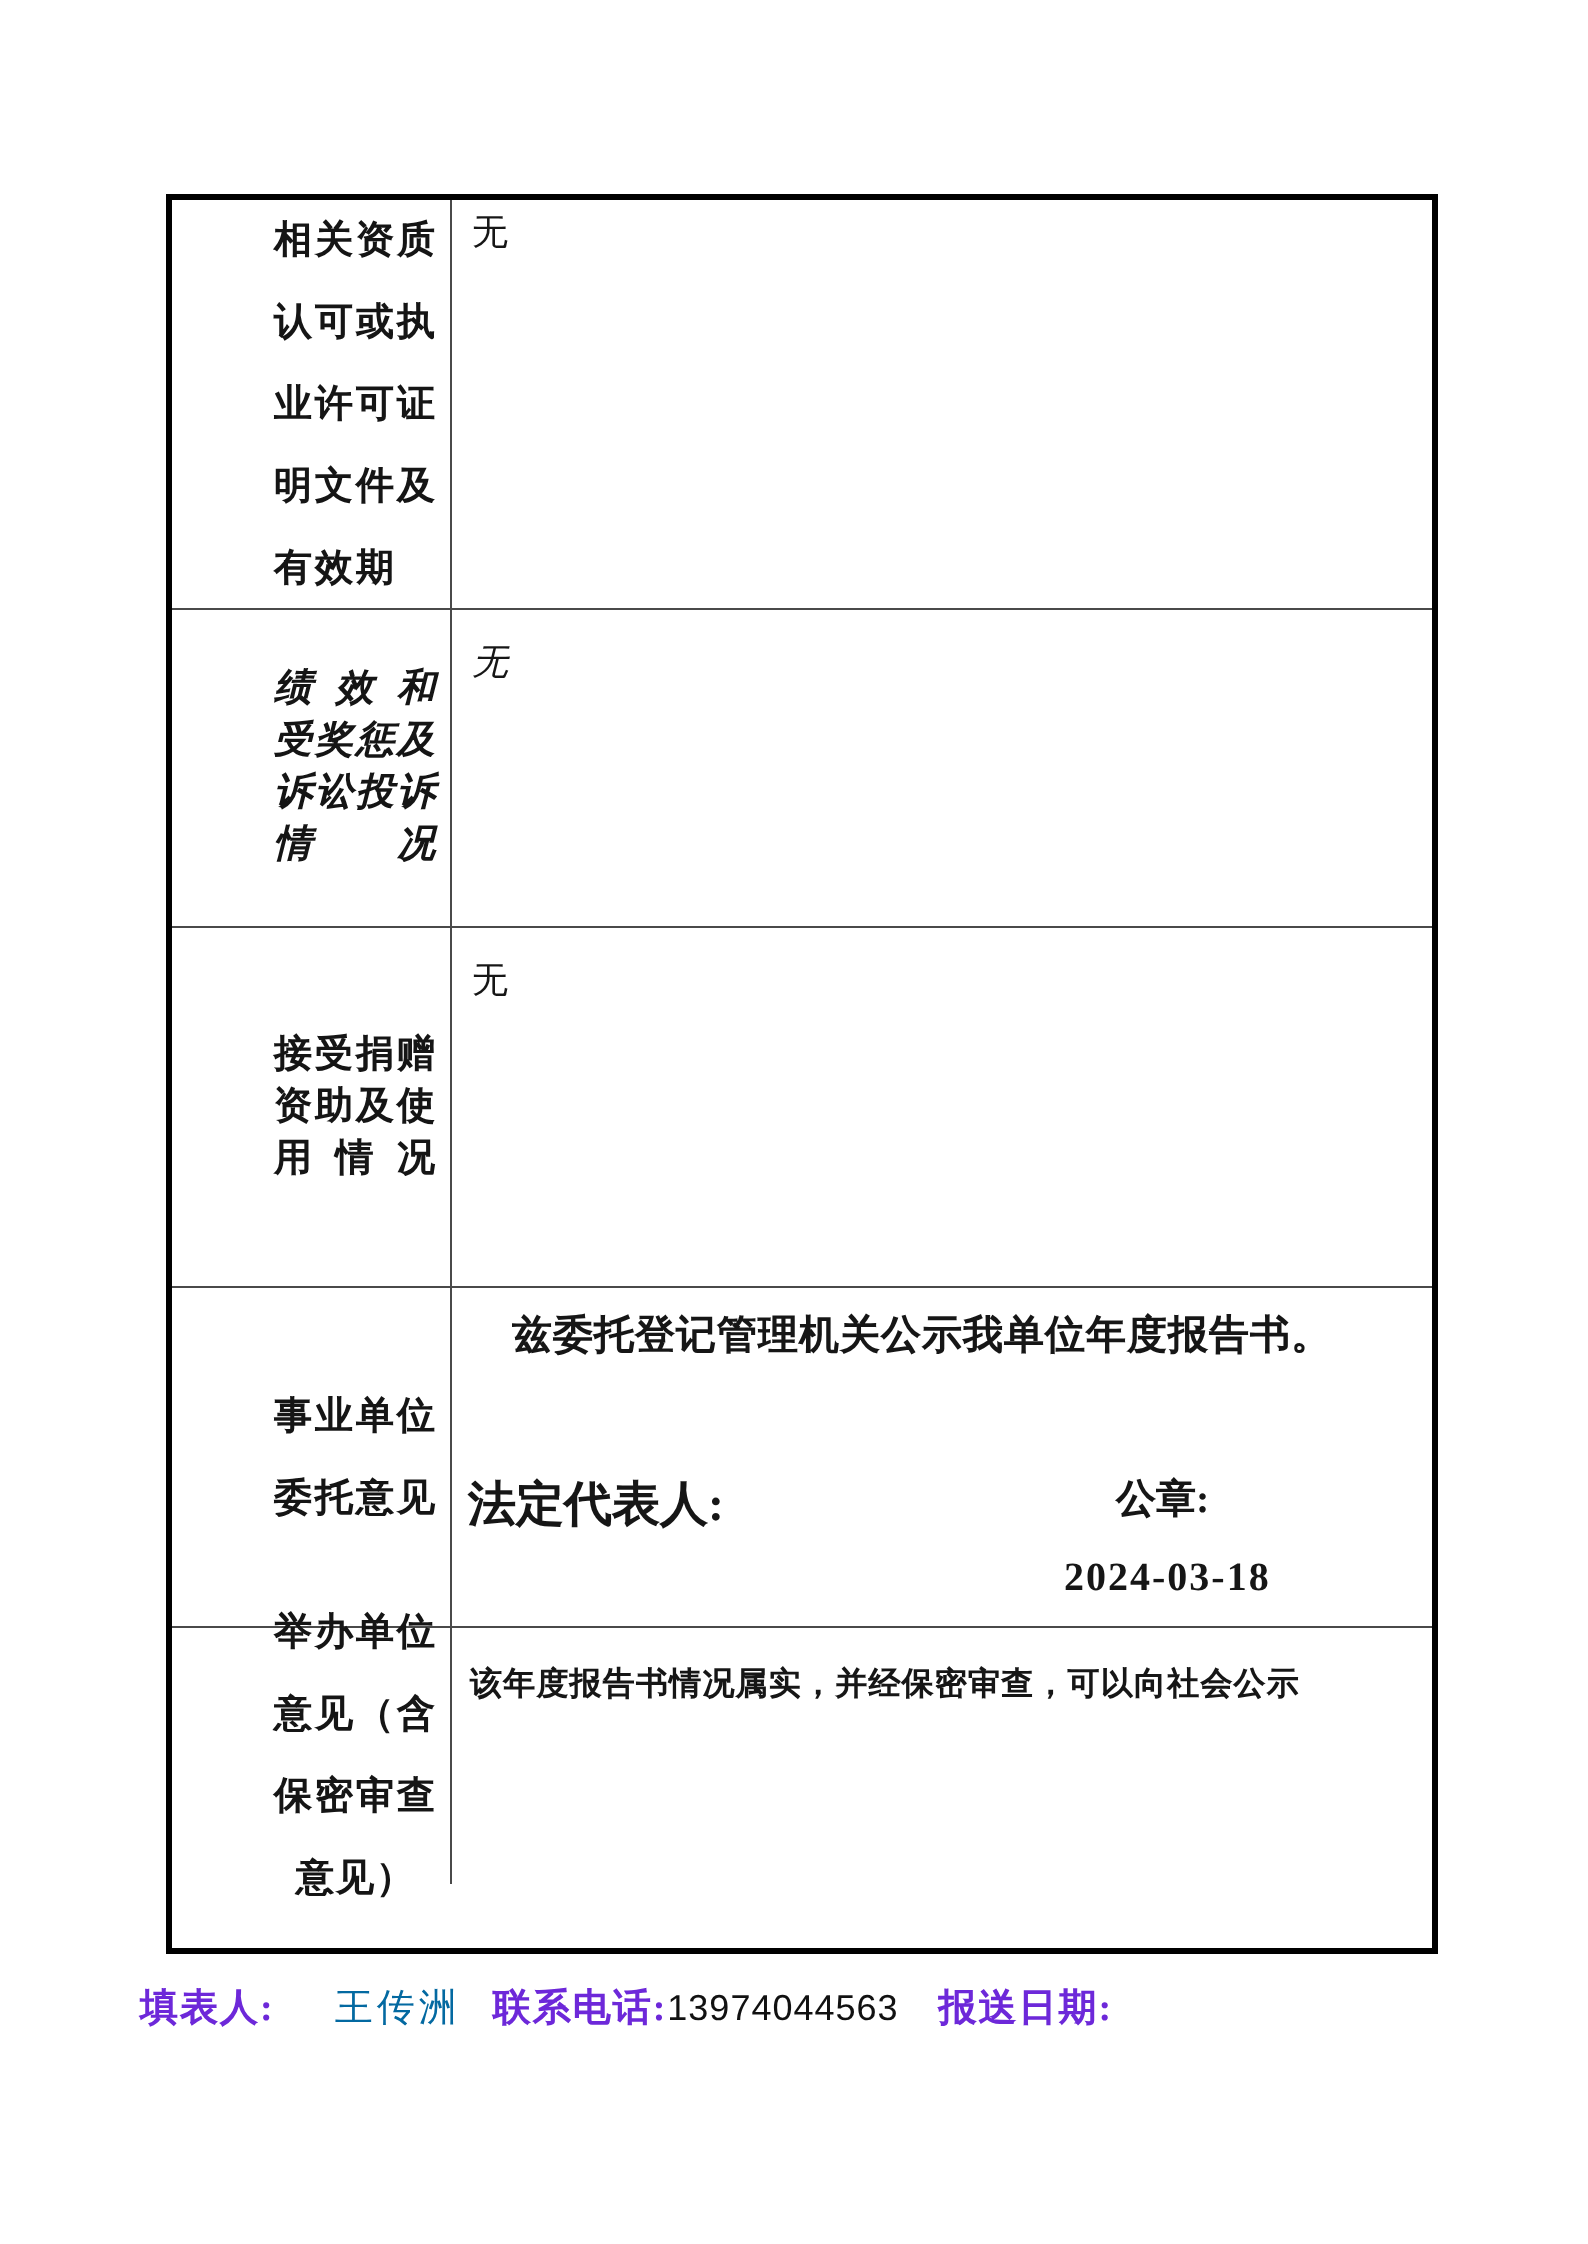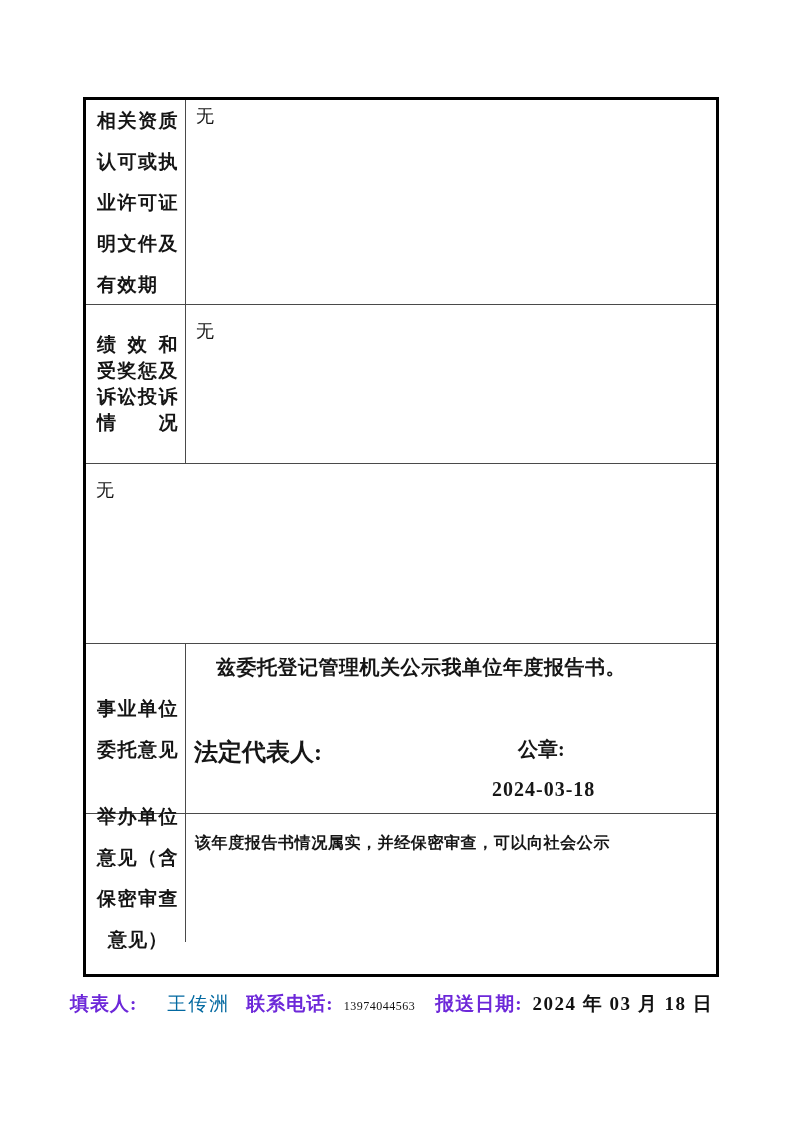--- a/index.html
+++ b/index.html
@@ -16,34 +16,35 @@
   .report-table {
     position: absolute;
     left: 83px; top: 97px;
     width: 636px; height: 880px;
     border: 3px solid #000000;
     background: #ffffff;
   }
   .trow { display: flex; width: 100%; }
   .trow + .trow { border-top: 1px solid #4a4a4a; }
   .row1 { height: 204px; }
-  .row2 { height: 159px; }
+  .row2 { height: 159px; font-style: italic; }
   .row3 { height: 180px; }
   .row4 { height: 170px; }
   .row5 { height: 129px; }
 
   
   .lcell {
     width: 100px;
     border-right: 1px solid #4a4a4a;
     display: flex;
     flex-direction: column;
     justify-content: center;
     padding-left: 11px;
     flex-shrink: 0;
+    margin-left: 40px;
   }
   .lline {
     width: 82px;
     font-size: 19px;
     font-weight: 700;
     letter-spacing: 1.5px;
     color: #151515;
     white-space: nowrap;
   }
   .row1 .lline, .row4 .lline, .row5 .lline { line-height: 41px; }
@@ -86,21 +87,21 @@
     position: absolute;
     left: 70px; top: 991px;
     width: 660px;
     display: flex;
     align-items: baseline;
     white-space: nowrap;
     font-size: 19px;
   }
   .f-label { font-weight: 700; letter-spacing: 1px; color: #6d28d9; }
   .f-name { font-weight: 400; color: #0369a1; margin-left: 30px; margin-right: 16px; letter-spacing: 2px; }
-  .f-phone { font-family: Liberation Serif, serif; font-size: 12px; font-weight: 400; margin-left: 10px; margin-right: 20px; letter-spacing: 0.5px; }
+  .f-phone { font-family: Liberation Sans, sans-serif; font-size: 18px; font-weight: 400; margin-left: 0; margin-right: 20px; letter-spacing: 0.5px; }
   .f-date { font-weight: 700; font-family: "Liberation Serif", serif; margin-left: 10px; letter-spacing: 1.5px; }
 </style>
 </head>
 <body>
 
 <div class="report-table">
 
   <div class="trow row1">
     <div class="lcell">
       <div class="lline">相关资质</div>
@@ -120,20 +121,25 @@
       <div class="lline ljust">受奖惩及</div>
       <div class="lline ljust">诉讼投诉</div>
       <div class="lline ljust">情 况</div>
     </div>
     <div class="ccell">
       <div class="val-none">无</div>
     </div>
   </div>
 
   <div class="trow row3">
+    <div class="lcell">
+      <div class="lline ljust">接受捐赠</div>
+      <div class="lline ljust">资助及使</div>
+      <div class="lline ljust">用 情 况</div>
+    </div>
     <div class="ccell">
       <div class="val-none">无</div>
     </div>
   </div>
 
   <div class="trow row4">
     <div class="lcell">
       <div class="lline">事业单位</div>
       <div class="lline">委托意见</div>
     </div>
@@ -160,14 +166,13 @@
   </div>
 
 </div>
 
 <div class="footer-line">
   <span class="f-label">填表人:</span>
   <span class="f-name">王传洲</span>
   <span class="f-label">联系电话:</span>
   <span class="f-phone">13974044563</span>
   <span class="f-label">报送日期:</span>
-  <span class="f-date">2024 年 03 月 18 日</span>
 </div>
 
 </body></html>

